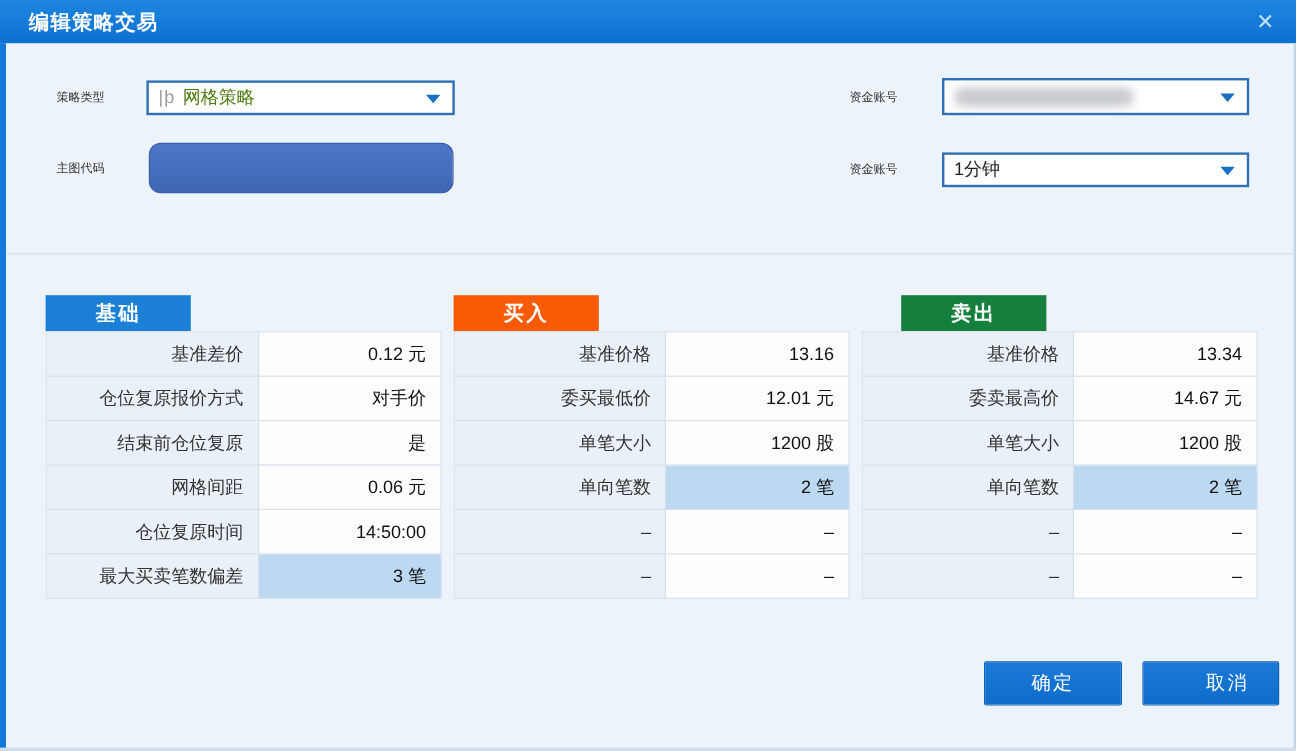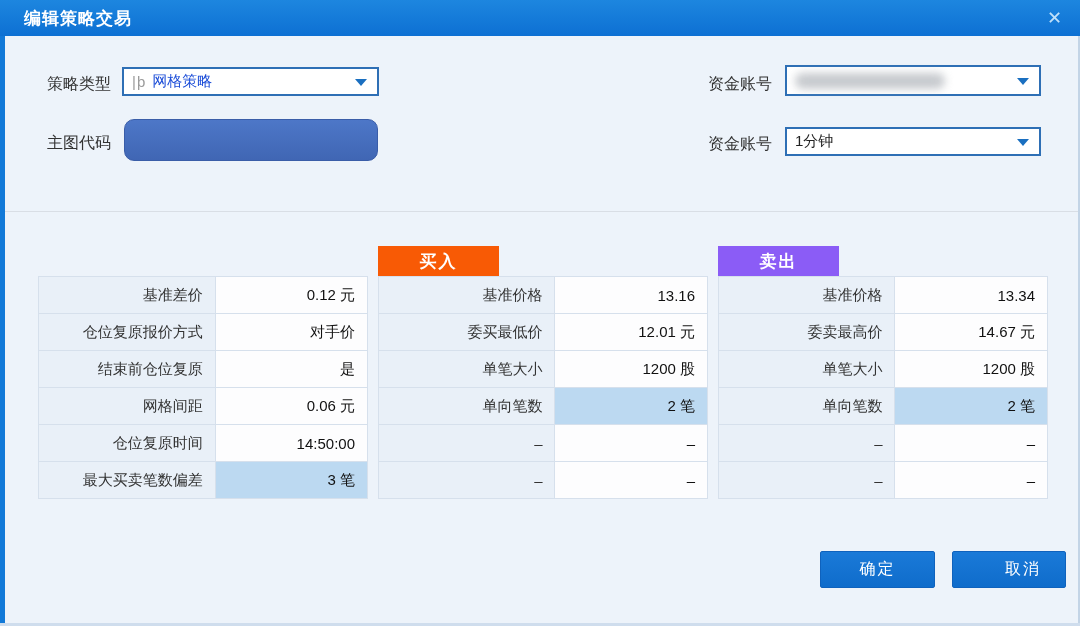--- a/index.html
+++ b/index.html
@@ -16,32 +16,32 @@
     padding:0 18px 0 24px;
   }
   .titlebar .title{ color:#fff; font-size:17px; font-weight:bold; letter-spacing:1px; }
   .close-btn{ color:#bfe0fa; font-size:18px; font-weight:bold; cursor:pointer; line-height:1; }
 
   .edge-left{ position:absolute; left:0; top:36px; bottom:0; width:5px; background:#1279d8; }
   .edge-right{ position:absolute; right:0; top:36px; bottom:0; width:2px; background:#c3d4e6; }
   .edge-bottom{ position:absolute; left:0; right:0; bottom:0; height:3px; background:#cfdded; }
 
   
-  .form-label{ position:absolute; font-size:16px; color:#333; }
+  .form-label{ position:absolute; font-size:10px; color:#333; }
   .dropdown{
     position:absolute; height:29px; background:#fff;
     border:2px solid #2e6fb5; display:flex; align-items:center;
     padding:0 8px; cursor:pointer;
   }
   .dropdown .arrow{
     position:absolute; right:10px; top:50%; margin-top:-3px;
     width:0; height:0; border-left:6px solid transparent; border-right:6px solid transparent;
     border-top:7px solid #1a6fc0;
   }
-  .dd-text-muted{ font-size:15px; color:#1d4ed8; }
+  .dd-text-muted{ font-size:15px; color:#4d7c0f; }
   .dd-text{ font-size:15px; color:#222; }
   .strategy-icon{ font-size:15px; color:#9a9a9a; margin-right:6px; letter-spacing:1px; }
   .blur-redact{
     width:150px; height:16px; border-radius:8px;
     background:#b9bdc2; filter:blur(4px); opacity:.8;
   }
   .code-redact{
     position:absolute; left:124px; top:119px; width:254px; height:42px;
     background:linear-gradient(#4d77c8,#4066b4); border-radius:10px;
     border:1px solid #3a5da8; cursor:text;
@@ -49,21 +49,21 @@
   .divider{ position:absolute; left:5px; right:2px; top:211px; height:1px; background:#d9dee5; }
 
   
   .sec-tab{
     position:absolute; top:246px; width:121px; height:30px;
     color:#fff; font-size:17px; font-weight:bold;
     display:flex; align-items:center; justify-content:center; letter-spacing:2px;
   }
   .tab-basic{ left:38px;  background:#1b7fd6; }
   .tab-buy  { left:378px; background:#f85a05; }
-  .tab-sell { left:718px; background:#8b5cf6; }
+  .tab-sell { left:751px; background:#15803d; }
 
   
   .ptable{
     position:absolute; top:276px; width:330px; border-collapse:collapse;
     border:1px solid #c5d3e2; background:#fff;
   }
   .t-basic{ left:38px; } .t-buy{ left:378px; } .t-sell{ left:718px; }
   .ptable td{
     height:37px; font-size:15px; border:1px solid #d6e0ec;
     text-align:right; padding:0 12px 0 4px; white-space:nowrap;margin-left:19px;
@@ -113,20 +113,21 @@
   <div class="code-redact"></div>
 
   <span class="form-label" style="left:708px; top:134px;">资金账号</span>
   <div class="dropdown" style="left:785px; top:127px; width:256px;">
     <span class="dd-text">1分钟</span>
     <span class="arrow"></span>
   </div>
 
   <div class="divider"></div>
 
+  <div class="sec-tab tab-basic">基础</div>
   <div class="sec-tab tab-buy">买入</div>
   <div class="sec-tab tab-sell">卖出</div>
 
   <table class="ptable t-basic">
     <tbody>
         <tr>
           <td class="lab">基准差价</td>
           <td class="val">0.12 元</td>
         </tr>
     <tr>

